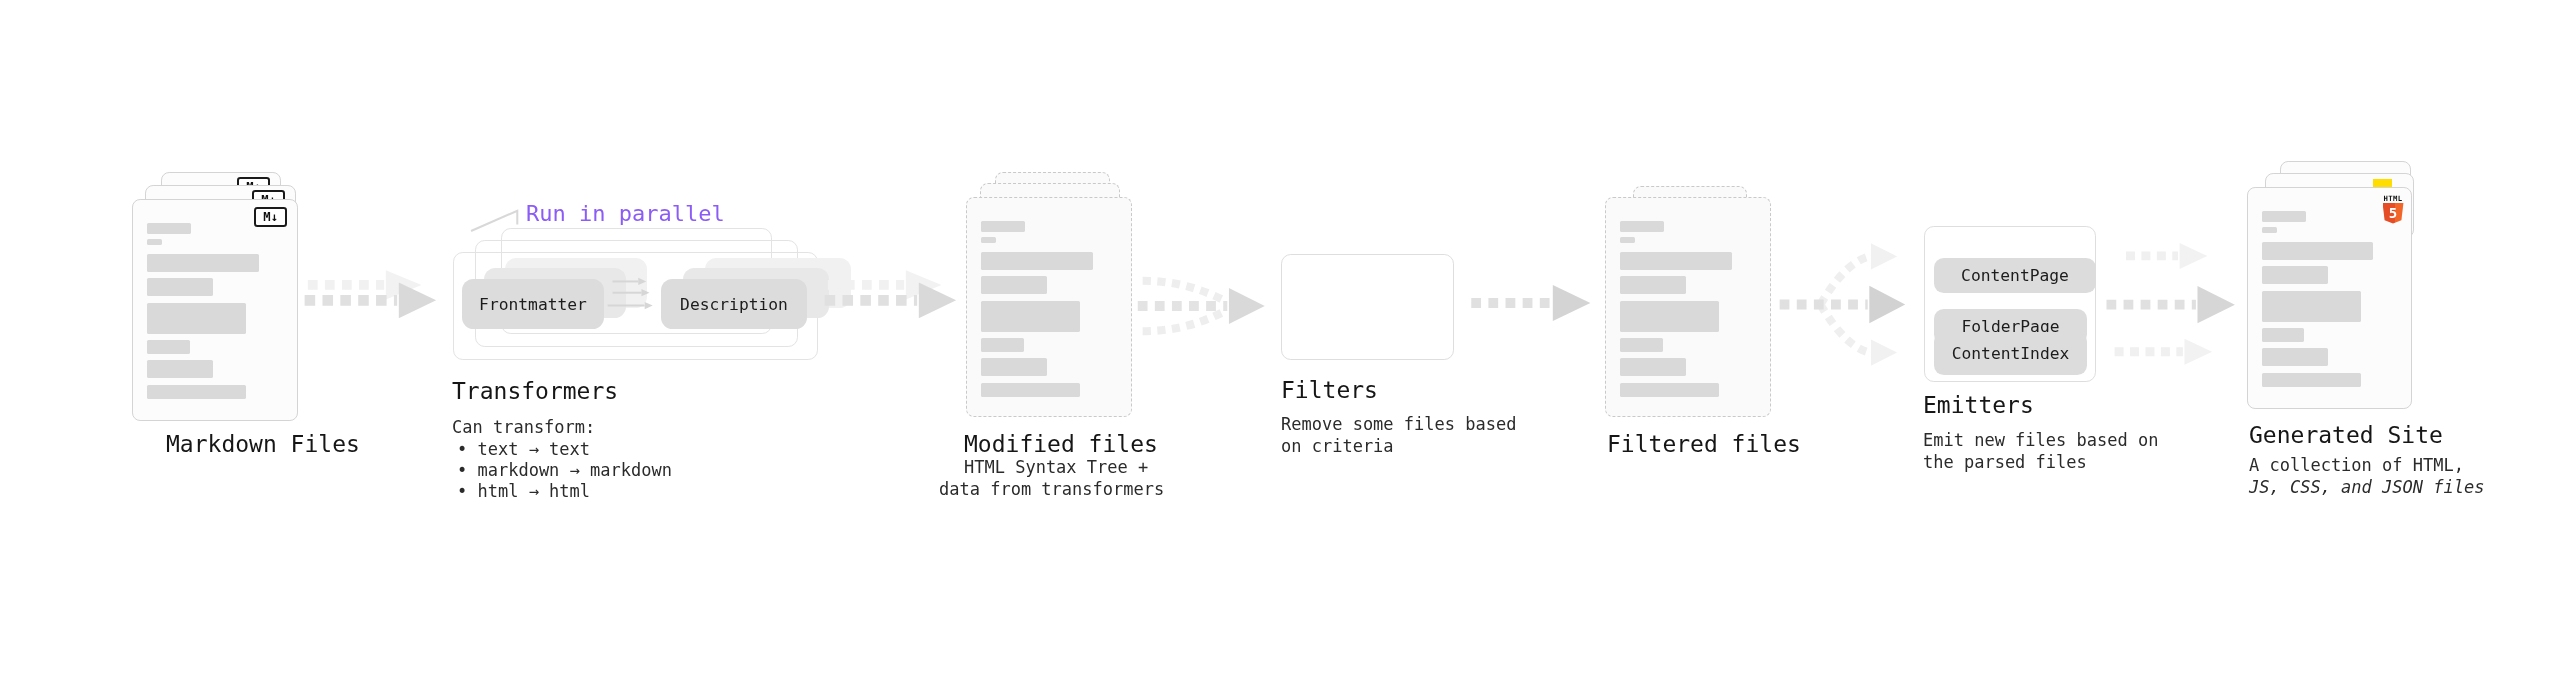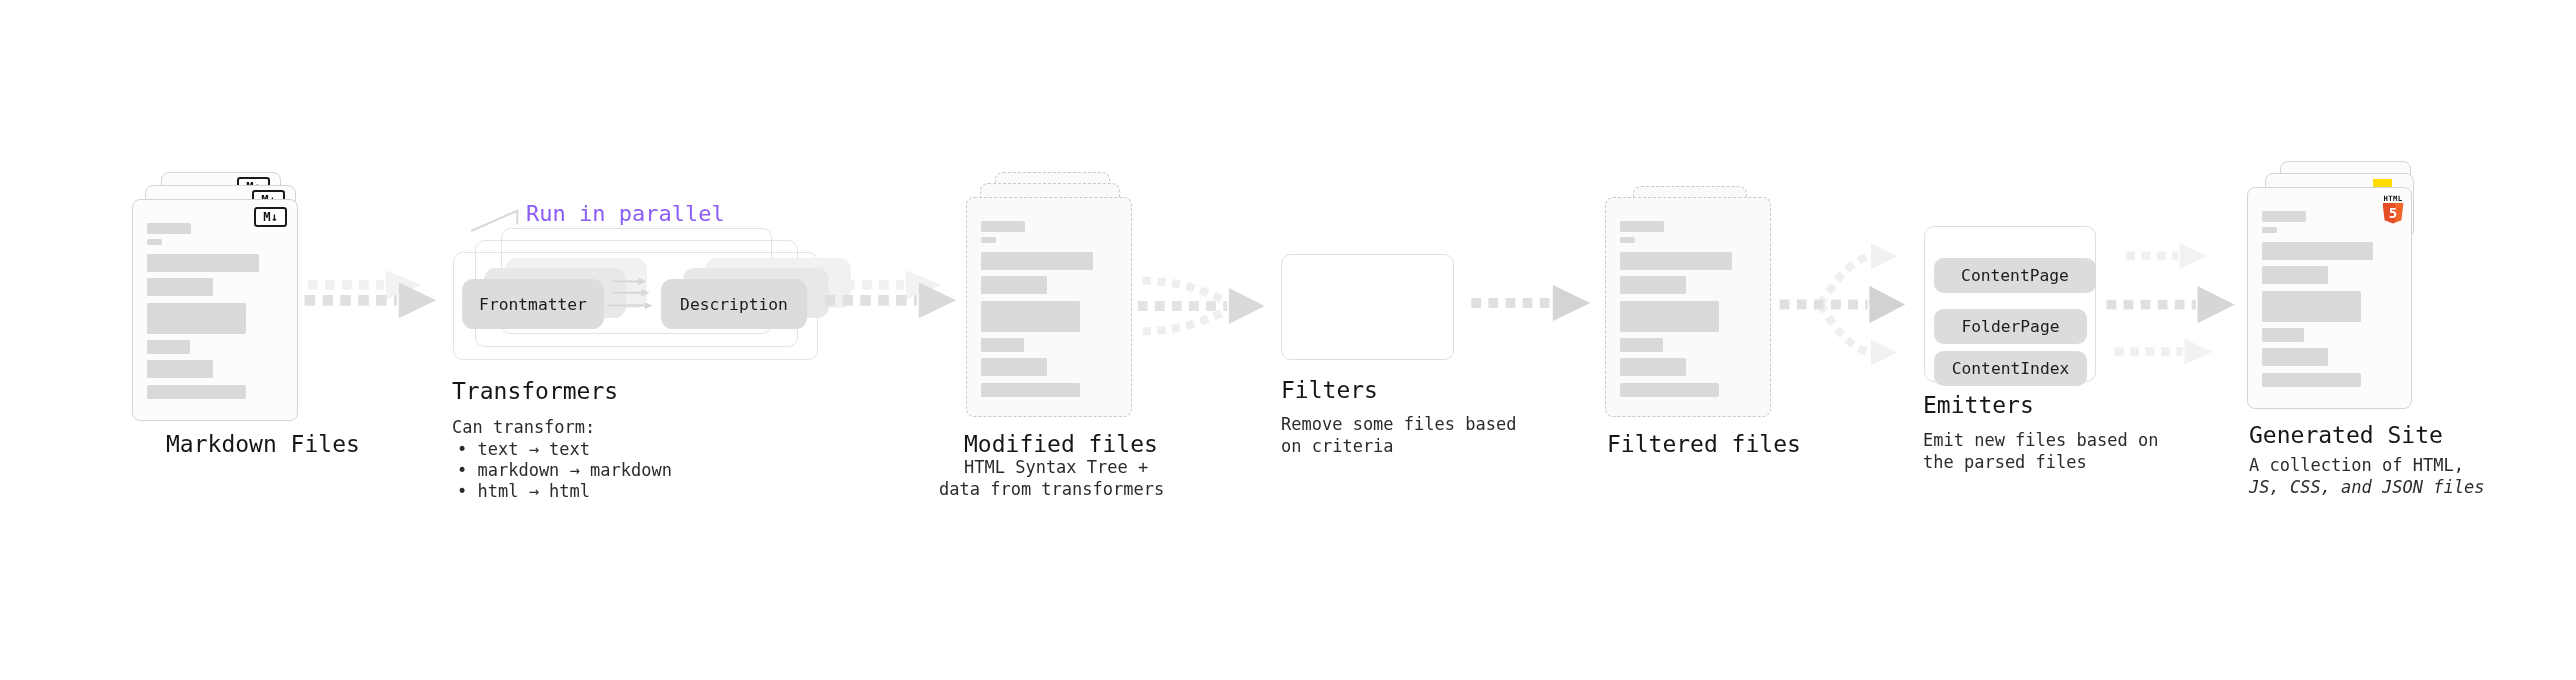--- a/index.html
+++ b/index.html
@@ -194,21 +194,21 @@
     <path d="M52,84 C72,118 92,138 112,143" fill="none" stroke="#efefef" stroke-width="10" stroke-dasharray="10 8"></path>
     <line x1="2" y1="84" x2="110" y2="84" stroke="#e0e0e0" stroke-width="12" stroke-dasharray="12 9"></line>
     <polygon points="114,9 146,25 114,41" fill="#f1f1f1"></polygon>
     <polygon points="112,61 156,84 112,107" fill="#d2d2d2"></polygon>
     <polygon points="114,127 146,143 114,159" fill="#f1f1f1"></polygon>
   </svg>
 
   <div class="frame filled" style="left:1924px;top:226px;width:172px;height:156px;"></div>
   <div class="pill small" style="left:1934px;top:238px;width:162px;height:35px;margin-top:20px;">ContentPage</div>
   <div class="pill small" style="left:1934px;top:285px;width:153px;height:35px;margin-top:24px;">FolderPage</div>
-  <div class="pill small" style="left:1934px;top:332px;width:153px;height:35px;margin-top:19px;">ContentIndex</div>
+  <div class="pill small" style="left:1934px;top:332px;width:153px;height:43px;">ContentIndex</div>
   <div class="h1" style="left:1923px;top:393px;">Emitters</div>
   <div class="sub" style="left:1923px;top:431px;">Emit new files based on</div>
   <div class="sub" style="left:1923px;top:453px;">the parsed files</div>
 
   <svg class="arrow" style="left:2103px;top:238px;" width="137" height="130" viewBox="0 0 168 160">
     <line x1="28" y1="22" x2="92" y2="22" stroke="#f0f0f0" stroke-width="11" stroke-dasharray="11 8"></line>
     <polygon points="94,6 128,22 94,38" fill="#f2f2f2"></polygon>
     <line x1="4" y1="82" x2="114" y2="82" stroke="#e0e0e0" stroke-width="12" stroke-dasharray="12 9"></line>
     <polygon points="116,59 162,82 116,105" fill="#d6d6d6"></polygon>
     <line x1="14" y1="140" x2="98" y2="140" stroke="#f0f0f0" stroke-width="11" stroke-dasharray="11 8"></line>

